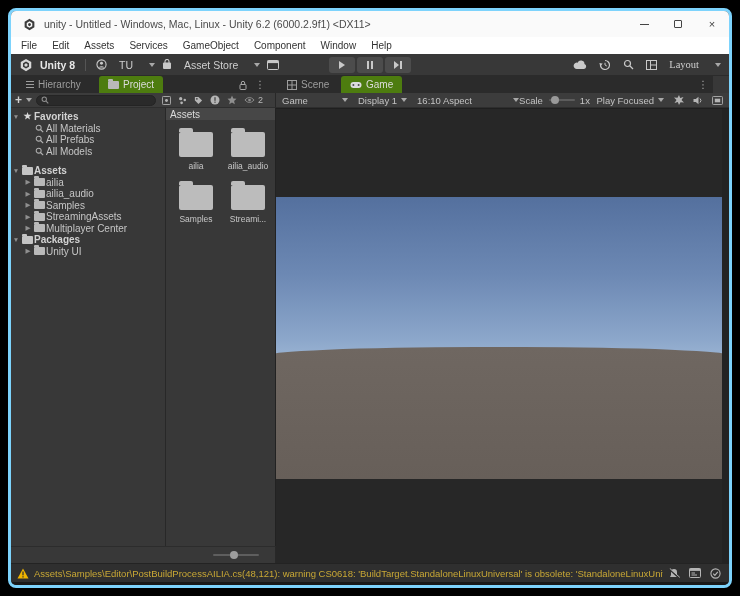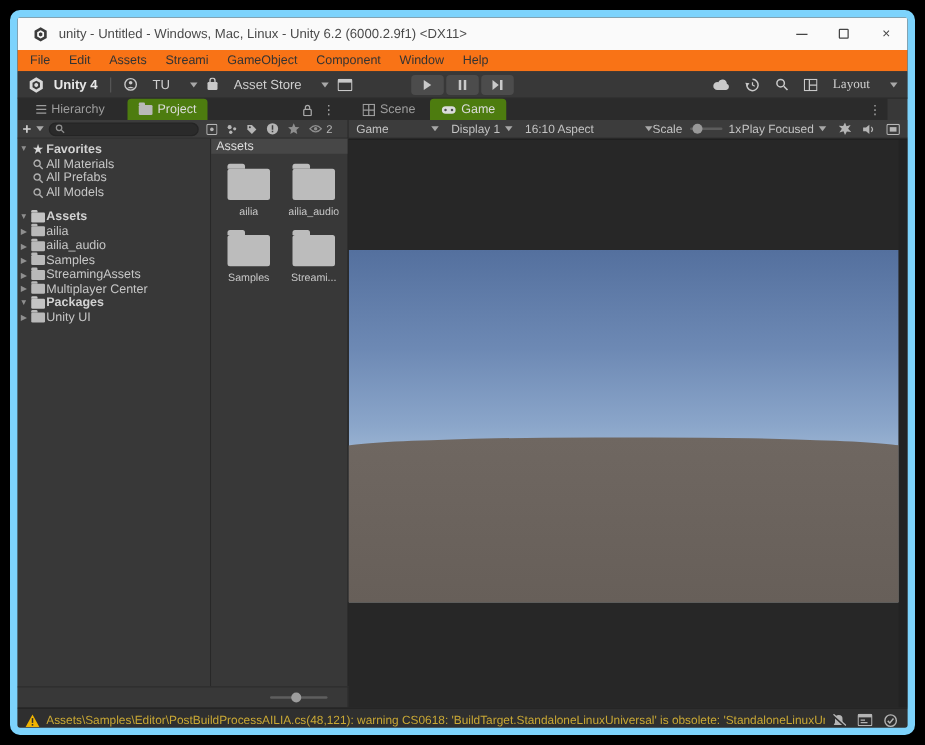--- a/index.html
+++ b/index.html
@@ -1,29 +1,29 @@
 <!DOCTYPE html>
 <html><head>
 <meta charset="utf-8">
 <style>
   * { margin:0; padding:0; box-sizing:border-box; }
   html,body { width:740px; height:596px; background:#000; font-family:"Liberation Sans", sans-serif; overflow:hidden; }
-  #window { position:absolute; left:8px; top:8px; width:724px; height:580px; border-radius:8px; overflow:hidden; background:#383838; border:6px solid #7dd3fc; }
+  #window { position:absolute; left:8px; top:8px; width:724px; height:580px; border-radius:8px; overflow:hidden; background:#383838; border:3px solid #7dd3fc; }
 
   
   .titlebar { position:absolute; left:0; top:0; right:0; height:26px; background:#fafafa; display:flex; align-items:center; padding-left:12px; }
   .titlebar .title { font-size:10.5px; color:#4a4a4a; margin-left:8px; white-space:nowrap; }
   .win-controls { position:absolute; right:0; top:0; height:26px; display:flex; }
   .win-btn { width:34px; height:26px; display:flex; align-items:center; justify-content:center; }
   .min-glyph { width:9px; height:1px; background:#444; }
   .max-glyph { width:8px; height:8px; border:1px solid #444; border-radius:1px; }
   .close-glyph { font-size:11px; color:#444; line-height:1; }
 
   
-  .menubar { position:absolute; left:0; top:26px; right:0; height:17px; background:#f97316; display:flex; align-items:center; padding-left:10px; gap:15px; }
+  .menubar { position:absolute; left:0; top:26px; right:0; height:17px; background:#ffffff; display:flex; align-items:center; padding-left:10px; gap:15px; }
   .menubar span { font-size:10px; color:#333; }
 
   
   .toolbar { position:absolute; left:0; top:43px; right:0; height:22px; background:#383838; border-bottom:1px solid #2b2b2b; display:flex; align-items:center; color:#cfcfcf; font-size:10.5px; }
   .tb-left { display:flex; align-items:center; gap:7px; padding-left:8px; }
   .tb-brand { font-weight:bold; color:#e8e8e8; }
   .tb-divider { width:1px; height:12px; background:#555; margin:0 3px; }
   .tb-center { position:absolute; left:50%; transform:translateX(-50%); display:flex; gap:2px; }
   .pbtn { width:26px; height:16px; background:#4c4c4c; border-radius:3px; display:flex; align-items:center; justify-content:center; }
   .tri { width:0; height:0; border-left:6px solid #c9c9c9; border-top:4px solid transparent; border-bottom:4px solid transparent; }
@@ -62,21 +62,21 @@
   .gt-icons { display:flex; align-items:center; gap:9px; margin-left:10px; }
 
   
   .tree-panel { position:absolute; left:0; top:97px; width:155px; height:438px; background:#383838; border-right:1px solid #282828; padding-top:3px; overflow:hidden; }
   .trow { display:flex; align-items:center; height:11.5px; font-size:10px; color:#c6c6c6; white-space:nowrap; }
   .trow.head { font-weight:bold; color:#d2d2d2; }
   .tw { width:10px; text-align:center; font-size:6.5px; color:#8f8f8f; flex:0 0 10px; }
   .ticon { width:13px; display:flex; justify-content:center; flex:0 0 13px; }
   .star { color:#d8d8d8; font-size:9px; line-height:1; }
   .tgap { height:8px; }
-  .indent1 { }
+  .indent1 { padding-left:12px; }
 
   
   .grid-panel { position:absolute; left:155px; top:97px; width:110px; height:438px; background:#383838; border-right:1px solid #222; }
   .grid-header { height:12px; background:#474747; font-size:10px; color:#dcdcdc; padding-left:4px; display:flex; align-items:center; }
   .grid-body { display:grid; grid-template-columns:48px 48px; column-gap:4px; row-gap:14px; padding:12px 4px 0 6px; }
   .fcell { display:flex; flex-direction:column; align-items:center; gap:4px; }
   .bigfolder { position:relative; width:34px; height:25px; background:#bcbcbc; border-radius:2px; }
   .bigfolder:before { content:""; position:absolute; top:-4px; left:0; width:14px; height:4px; background:#bcbcbc; border-radius:2px 2px 0 0; }
   .flabel { font-size:8.5px; color:#c8c8c8; max-width:48px; overflow:hidden; text-overflow:ellipsis; white-space:nowrap; }
 
@@ -122,35 +122,35 @@
       <div class="win-btn">
           <span class="close-glyph">×</span>
         </div>
     </div>
   </div>
 
   <div class="menubar">
     <span>File</span>
     <span>Edit</span>
     <span>Assets</span>
-    <span>Streami</span>
+    <span>Services</span>
     <span>GameObject</span>
     <span>Component</span>
     <span>Window</span>
     <span>Help</span>
   </div>
 
   <div class="toolbar">
     <div class="tb-left">
       <svg width="14" height="14" viewBox="0 0 16 16">
           <polygon points="8,1 14,4.5 14,11.5 8,15 2,11.5 2,4.5" fill="#d8d8d8"></polygon>
           <polygon points="8,4 11.4,6 11.4,10 8,12 4.6,10 4.6,6" fill="#383838"></polygon>
           <polygon points="8,6 9.7,7 9.7,9 8,10 6.3,9 6.3,7" fill="#d8d8d8"></polygon>
         </svg>
-      <span class="tb-brand">Unity 4</span>
+      <span class="tb-brand">Unity 8</span>
       <div class="tb-divider"></div>
       <div class="tb-group">
         <svg width="11" height="11" viewBox="0 0 12 12">
             <circle cx="6" cy="6" r="5" fill="none" stroke="#c9c9c9" stroke-width="1.2"></circle>
             <circle cx="6" cy="4.6" r="1.6" fill="#c9c9c9"></circle>
             <path d="M2.6 9.4 Q6 6.6 9.4 9.4" fill="#c9c9c9"></path>
           </svg>
         <span>TU</span>
         <i class="caret"></i>
       </div>

